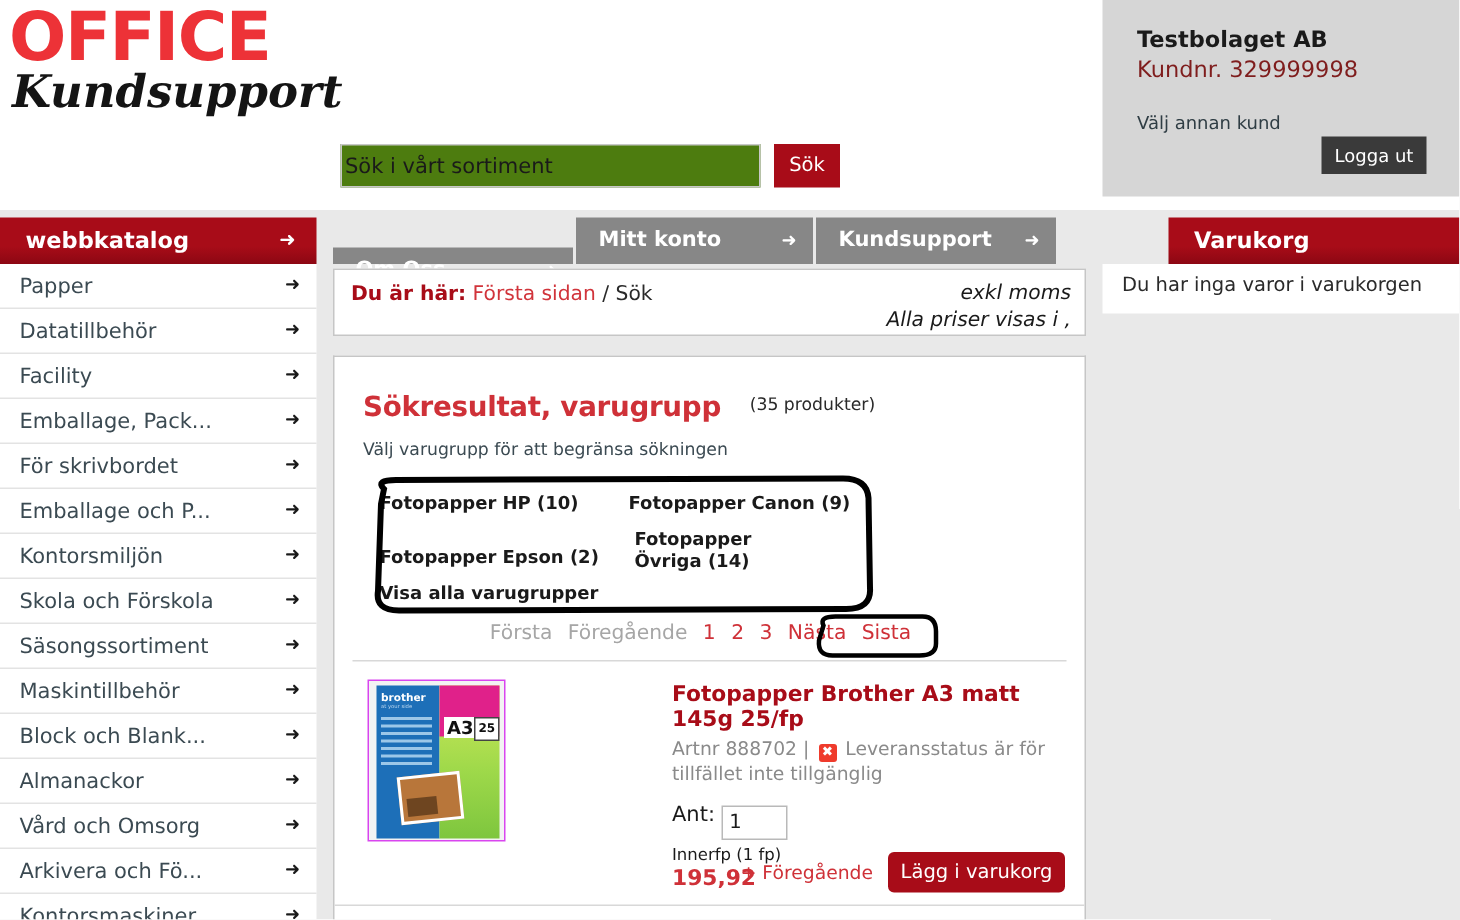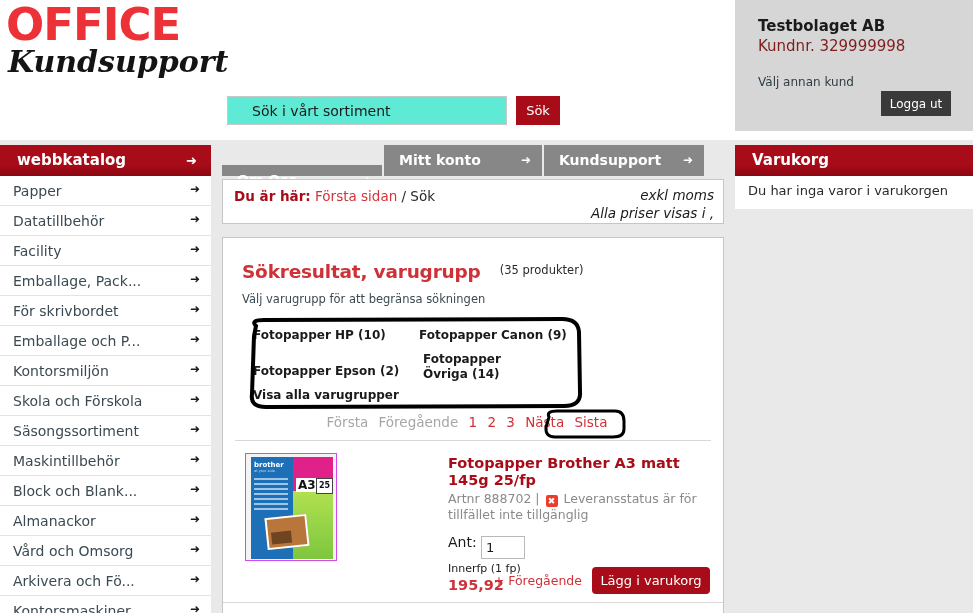--- a/index.html
+++ b/index.html
@@ -42,25 +42,25 @@
     line-height: 30px;
     display: block;
     margin-top: -1px;
     margin-left: 2px;
   }
 
   #search-area { position: absolute; left: 227px; top: 96px; display: flex; align-items: stretch; }
   #search-input {
     width: 280px; height: 29px;
     border: 1px solid #c8c8c8;
-    padding: 2px 24px;
+    padding: 2px 2px;
     font-family: "DejaVu Sans", "Liberation Sans", sans-serif;
     font-size: 14px;
     color: #1a1a1a;
-    background: #5eead4;
+    background: #4d7c0f;
     outline: none;
   }
   #search-button {
     margin-left: 9px;
     width: 44px; height: 29px;
     background: #a80c18;
     border: none;
     color: #ffffff;
     font-family: "DejaVu Sans", "Liberation Sans", sans-serif;
     font-size: 13px;
@@ -308,20 +308,21 @@
   
   #rightcol { position: absolute; left: 735px; top: 145px; width: 238px; }
   #cart-header {
     height: 31px;
     background: linear-gradient(to bottom, #a80c18 0%, #a80c18 62%, #8c0713 100%);
     color: #ffffff;
     font-weight: bold;
     font-size: 15px;
     line-height: 31px;
     padding-left: 17px;
+    margin-left: 44px;
   }
   #cart-body {
     background: #ffffff;
     height: 33px;
     padding: 7px 0 0 13px;
     font-size: 13px;
     color: #2a2a2a;
   }
 
   

